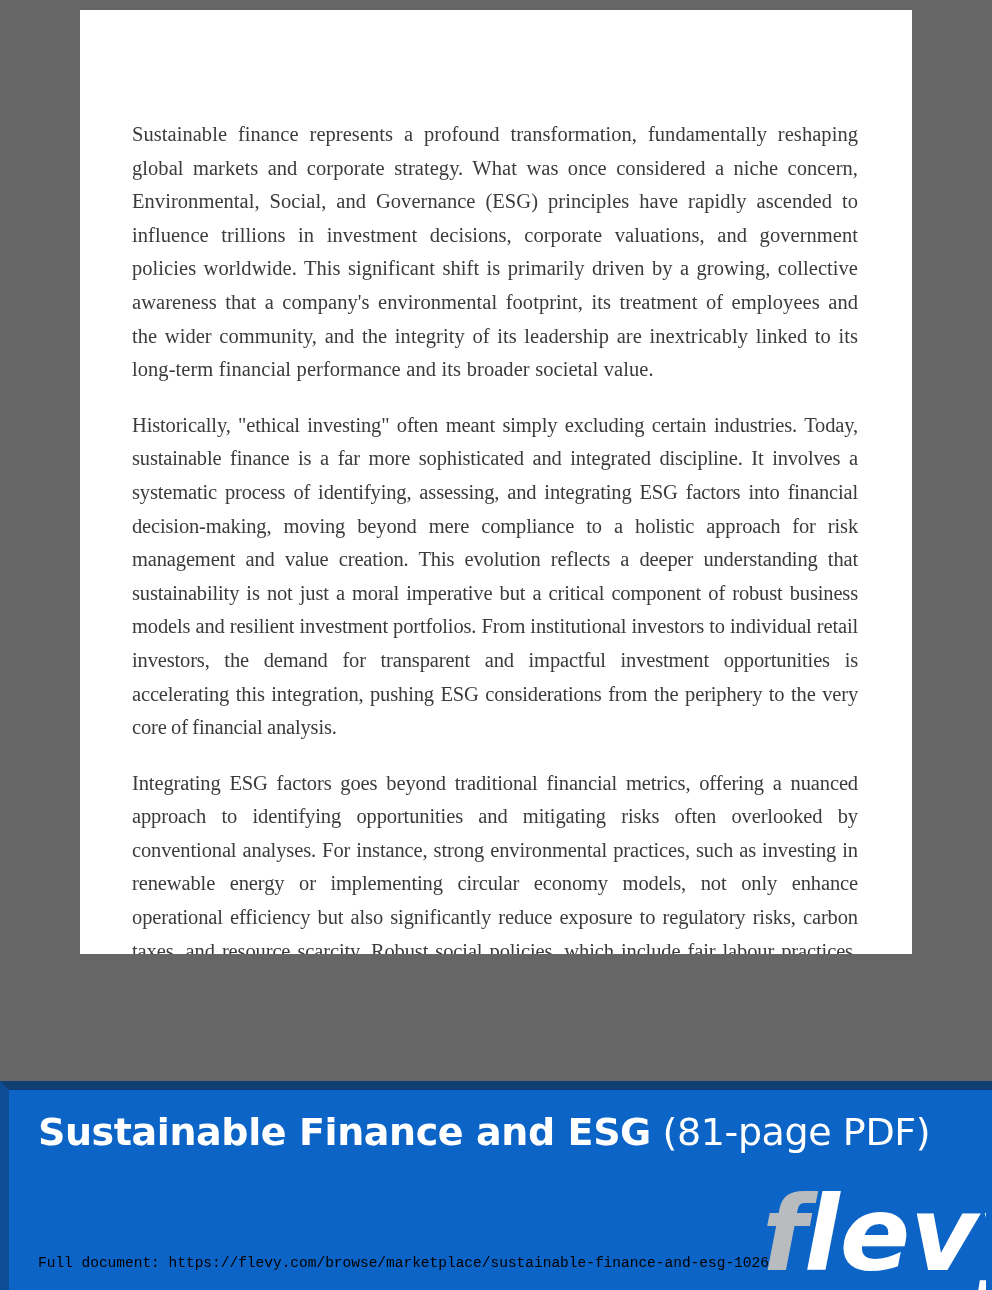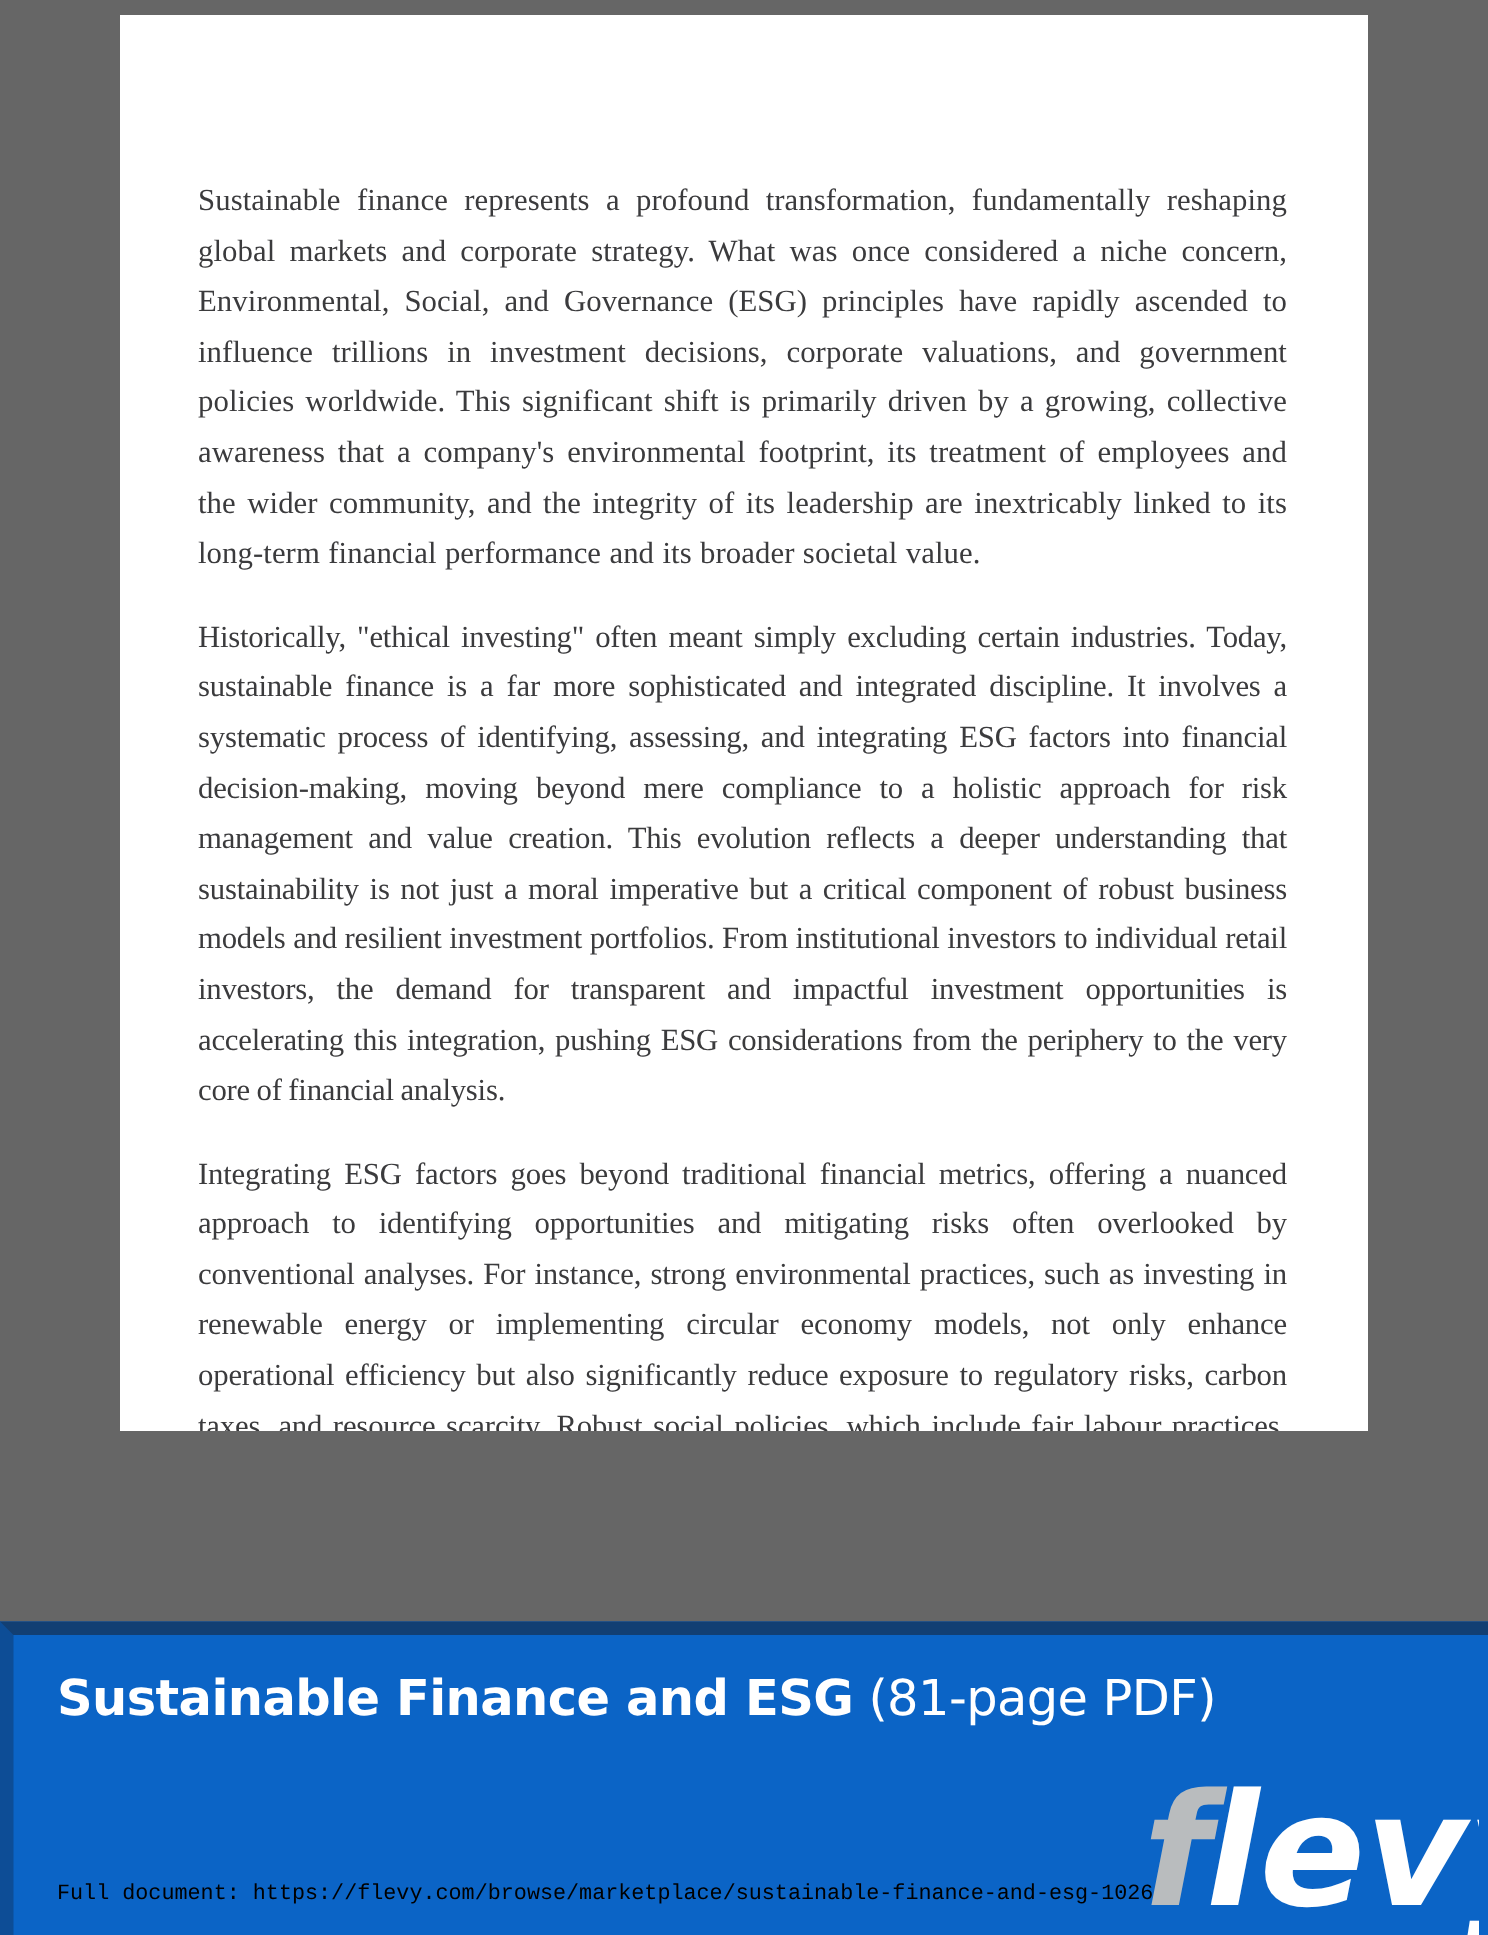--- a/index.html
+++ b/index.html
@@ -81,21 +81,21 @@
     right: 0;
     bottom: 0;
   }
 
   #banner-title {
     position: absolute;
     left: 29px;
     top: 22px;
     color: #ffffff;
     font-family: "DejaVu Sans", "Liberation Sans", sans-serif;
-    font-size: 33px;
+    font-size: 38px;
     line-height: 40px;
     white-space: nowrap;
     letter-spacing: -0.4px;
     text-align: right;
   }
   #banner-title .strong {
     font-weight: bold;
   }
   #banner-title .light {
     font-weight: normal;

